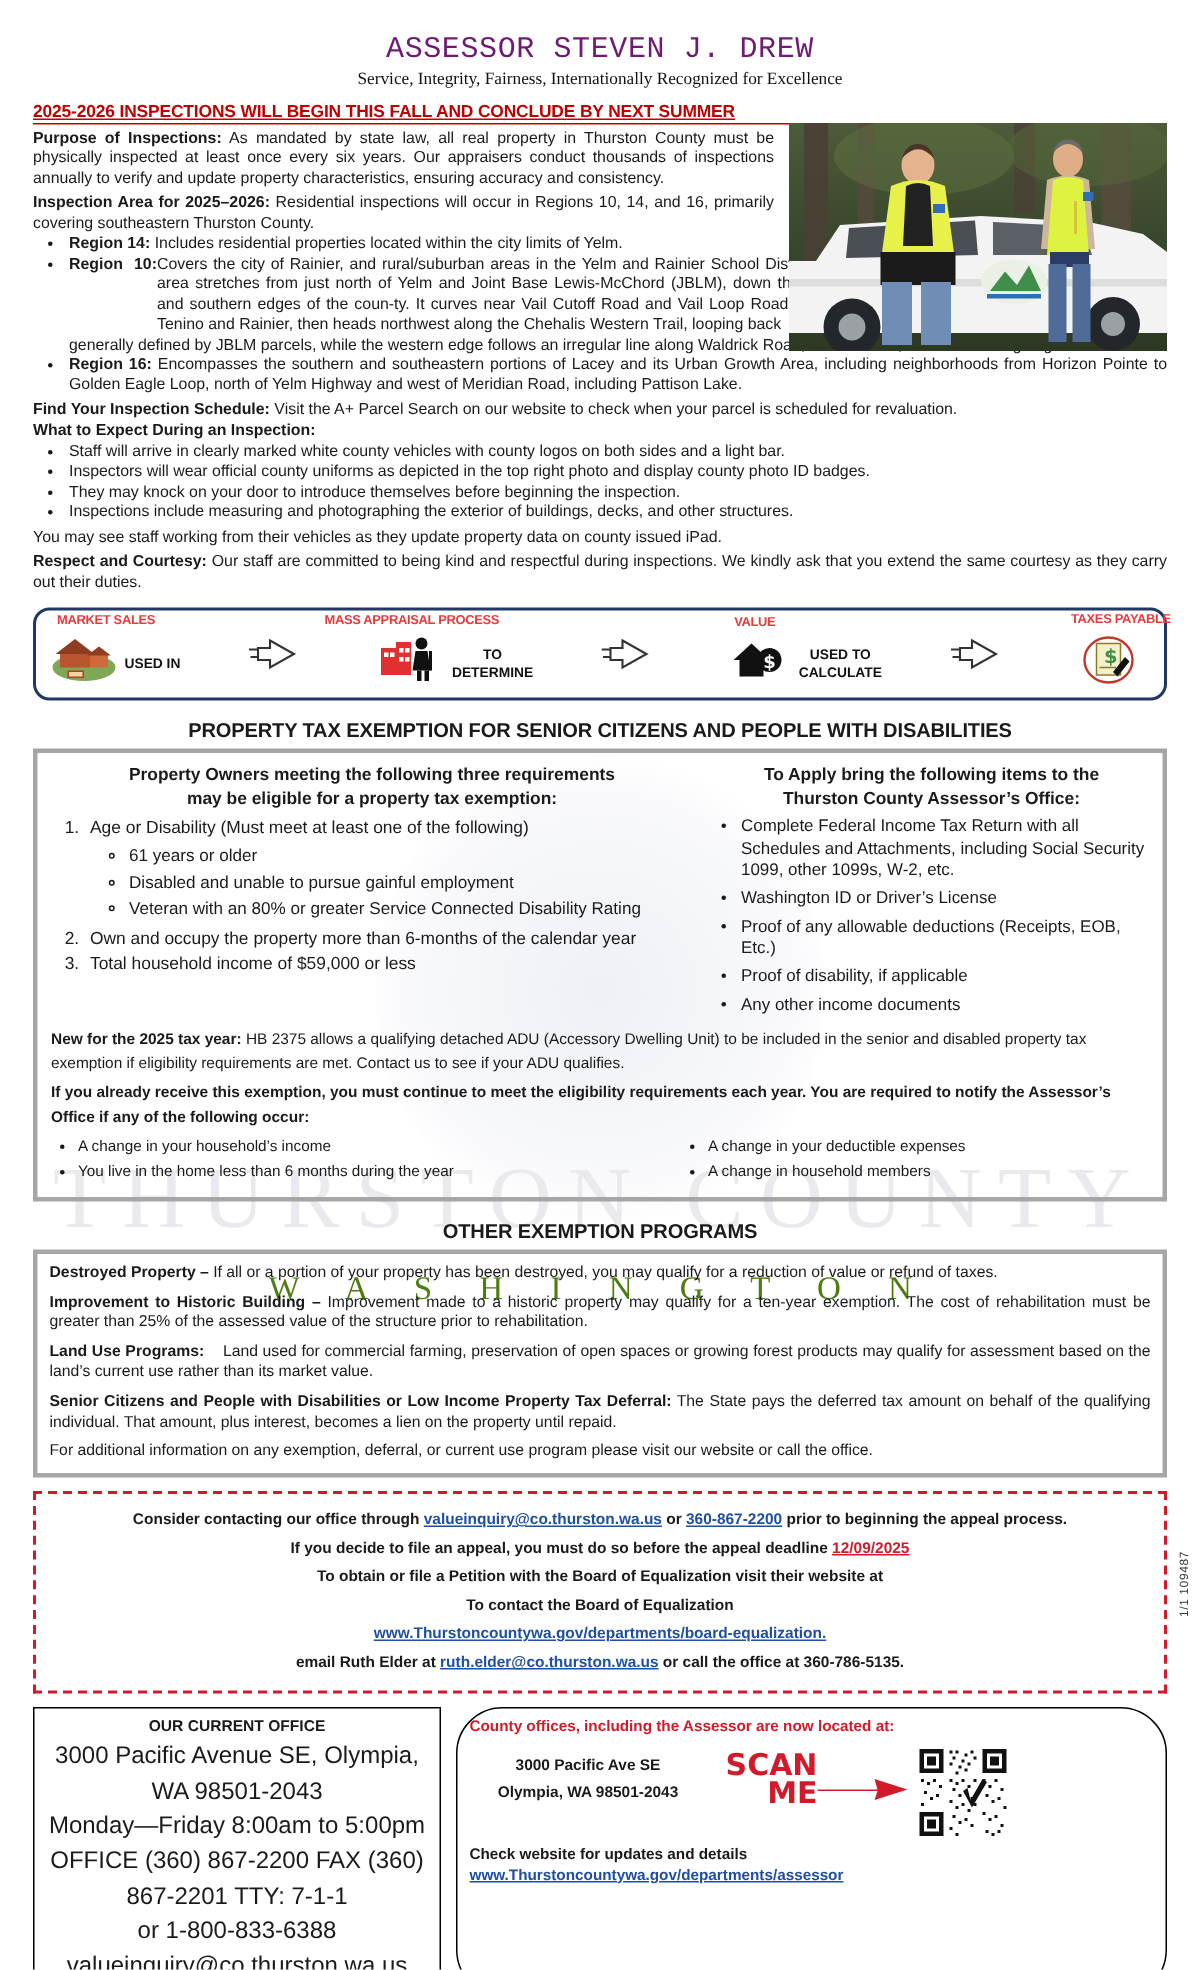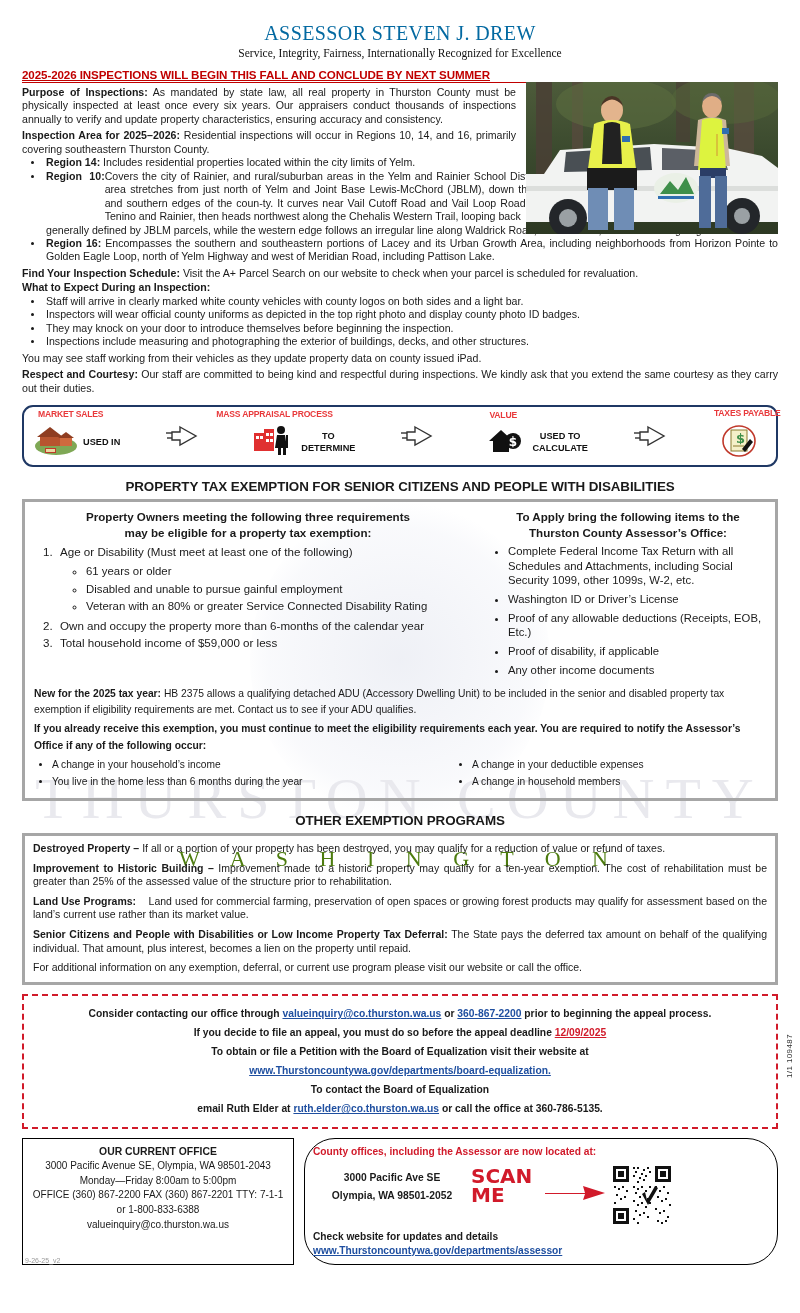--- a/index.html
+++ b/index.html
@@ -33,22 +33,22 @@
     position: absolute; left: 250px; top: 500px;
     width: 300px; height: 320px; border-radius: 50%;
     background: radial-gradient(circle, rgba(225,228,238,0.55) 0%, rgba(235,237,245,0.30) 60%, rgba(255,255,255,0) 72%);
     z-index: 0; pointer-events: none;
   }
   .content { position: relative; z-index: 2; }
 
   
   .hdr { text-align: center; padding-top: 22px; }
   .hdr-title {
-    font-family: Liberation Serif, serif;
-    font-size: 20px; letter-spacing: 0.4px; color: #0369a1;
+    font-family: Liberation Mono, monospace;
+    font-size: 20px; letter-spacing: 0.4px; color: #701a75;
   }
   .hdr-sub {
     font-family: "Liberation Serif", serif;
     font-size: 11.5px; color: #111; margin-top: 2px;
   }
 
   
   .insp { margin: 9px 22px 0 22px; position: relative; }
   .banner {
     color: #c00000; font-weight: bold; font-size: 11.6px;
@@ -88,21 +88,21 @@
   .sec-title {
     text-align: center; font-size: 13.4px; font-weight: bold;
     margin: 12px 0 5px 0; letter-spacing: -0.1px;
   }
 
   
   .exbox {
     margin: 0 22px; border: 3px solid #a6a6a6; background: transparent;
     padding: 7px 9px 8px 9px;
   }
-  .ex-cols { display: flex; gap: 28px; }
+  .ex-cols { display: flex; gap: 14px; }
   .ex-l { width: 428px; }
   .ex-r { flex: 1; }
   .ex-h {
     text-align: center; font-weight: bold; font-size: 11.6px;
     line-height: 1.34; margin-bottom: 4px;
   }
   ol.numlist { margin: 0; padding-left: 22px; }
   ol.numlist > li {
     font-size: 11.6px; line-height: 1.42; margin-bottom: 1px; padding-left: 4px;
   }
@@ -140,25 +140,25 @@
   }
 
   
   .bottom { margin: 9px 22px 0 22px; display: flex; gap: 10px; }
   .bb {
     border: 1.5px solid #000; padding: 7px 8px; position: relative;
   }
   .bb-l { width: 272px; text-align: center; }
   .bb-r { flex: 1; border-radius: 31px; }
   .bb-title { font-size: 10.4px; font-weight: bold; margin-bottom: 2px; }
-  .bb-line { font-size: 10px; line-height: 1.46; }
+  .bb-line { font-size: 16px; line-height: 1.46; }
   .bb-r-head { color: #d11a2a; font-size: 10.2px; font-weight: bold; margin-bottom: 4px; }
   .bb-r-body { display: flex; align-items: flex-start; }
   .bb-addr { font-size: 10.3px; font-weight: bold; line-height: 1.75; padding-top: 8px; width: 158px; text-align: center;}
-  .scanme { color: #d11a2a; font-weight: bold; font-size: 20px; line-height: 0.95; text-align: left; padding-top: 6px; width: 74px; font-family: "DejaVu Sans", sans-serif; }
+  .scanme { color: #d11a2a; font-weight: bold; font-size: 20px; line-height: 0.95; text-align: right; padding-top: 6px; width: 74px; font-family: "DejaVu Sans", sans-serif; }
   .arrow-red { width: 66px; padding-top: 20px; }
   .qr { width: 62px; height: 62px; margin-top: 3px; }
   .bb-foot { font-size: 10.2px; font-weight: bold; margin-top: 4px; line-height: 1.3; }
   .ver {
     position: absolute; left: 2px; bottom: 0px; font-size: 7px; color: #9a9a9a;
   }
 </style>
 </head>
 <body>
 
@@ -459,25 +459,25 @@
     <div class="ap-l">
       <span>Consider contacting our office through </span><a class="lnk" href="#">valueinquiry@co.thurston.wa.us</a><span> or </span><a class="lnk" href="#">360-867-2200</a><span> prior to beginning the appeal process.</span>
     </div>
 
     <div class="ap-l">
       <span>If you decide to file an appeal, you must do so before the appeal deadline </span><span class="red-u">12/09/2025</span>
     </div>
 
     <div class="ap-l">To obtain or file a Petition with the Board of Equalization visit their website at</div>
 
+    <div class="ap-l">To contact the Board of Equalization</div>
+
     <div class="ap-l">
       <a class="lnk" href="#">www.Thurstoncountywa.gov/departments/board-equalization.</a>
     </div>
-
-    <div class="ap-l">To contact the Board of Equalization</div>
 
     <div class="ap-l">
       <span>email Ruth Elder at </span><a class="lnk" href="#">ruth.elder@co.thurston.wa.us</a><span> or call the office at 360-786-5135.</span>
     </div>
   </div>
 
   <div class="bottom">
 
     <div class="bb bb-l">
       <div class="bb-title">OUR CURRENT OFFICE</div>
@@ -487,21 +487,21 @@
       <div class="bb-line">or 1-800-833-6388</div>
       <div class="bb-line">valueinquiry@co.thurston.wa.us</div>
       <div class="ver">9-26-25_v2</div>
     </div>
 
     <div class="bb bb-r">
       <div class="bb-r-head">County offices, including the Assessor are now located at:</div>
       <div class="bb-r-body">
         <div class="bb-addr">
           <div>3000 Pacific Ave SE</div>
-          <div>Olympia, WA 98501-2052</div>
+          <div>Olympia, WA 98501-2043</div>
         </div>
         <div class="scanme">
           <div>SCAN</div>
           <div>ME</div>
         </div>
         <div class="arrow-red">
           <svg width="62" height="22" viewBox="0 0 62 22">
             <path d="M0 12 L40 12 L38 5 L60 12 L38 19 L40 13 L0 13 Z" fill="#d11a2a"></path>
           </svg>
         </div>

